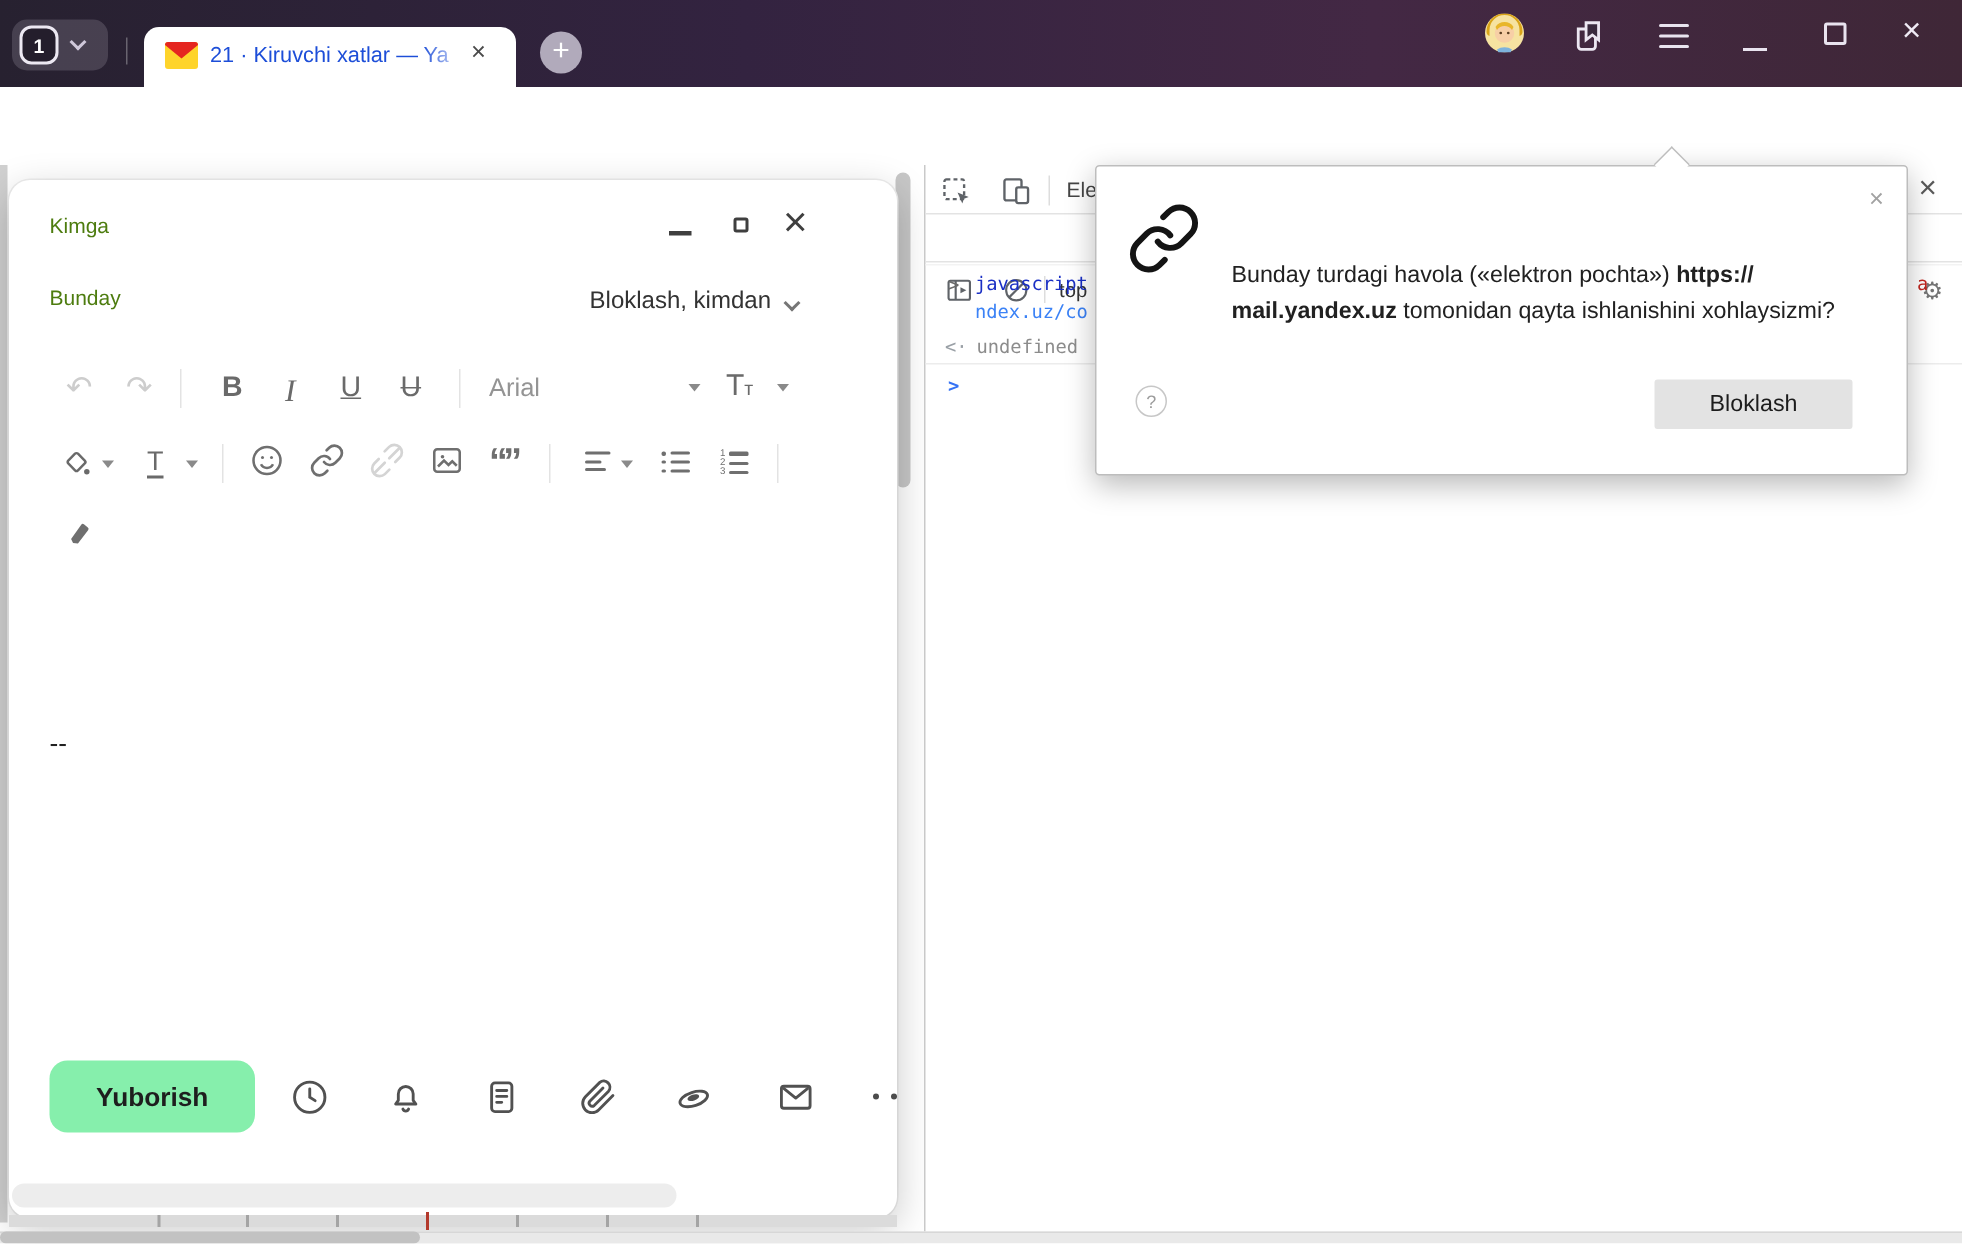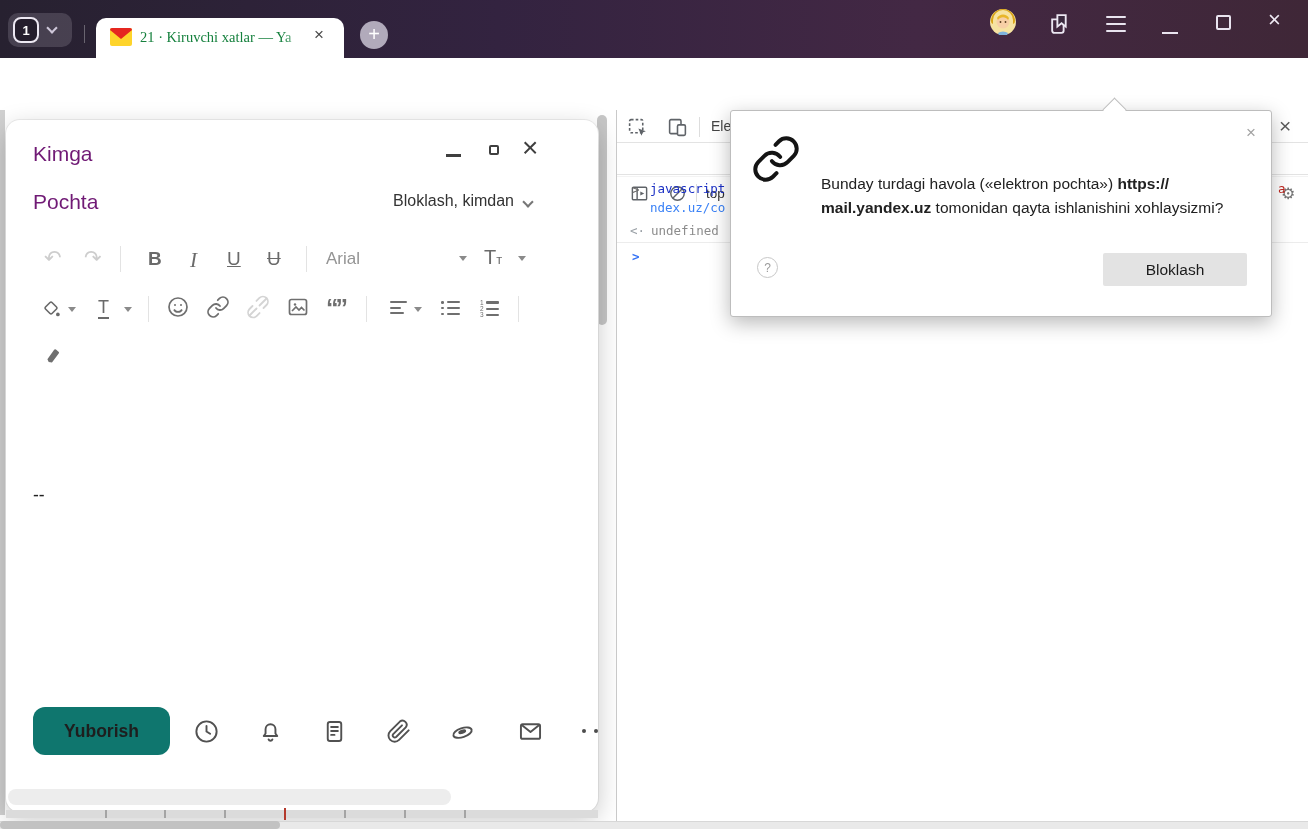--- a/index.html
+++ b/index.html
@@ -12,22 +12,22 @@
     background:linear-gradient(90deg,#272130 0%,#332340 38%,#432844 70%,#3f2737 100%); }
   #tab-group-chip { left:8px; top:13px; width:64px; height:34px; border-radius:10px;
     background:rgba(235,228,245,.16); display:flex; align-items:center; }
   #tab-group-num { margin-left:5px; width:26px; height:26px; border-radius:8px; border:2px solid #ece8f2;
     background:#241e2c; color:#fff; font-size:13px; font-weight:bold; display:flex; align-items:center; justify-content:center; }
   .chev { width:8px; height:8px; border-right:2px solid #cfc8da; border-bottom:2px solid #cfc8da;
     transform:rotate(45deg); display:inline-block; }
   #tab-group-chev { margin-left:9px; margin-top:-4px; }
   #top-sep { left:84px; top:25px; width:1px; height:18px; background:rgba(255,255,255,.3); }
   #tab { left:96px; top:18px; width:248px; height:40px; background:#fff; border-radius:10px 10px 0 0; }
-  #tab-title { left:44px; top:11px; width:172px; height:20px; font-size:14.5px; color:#15803d; white-space:nowrap;
-    overflow:hidden; -webkit-mask-image:linear-gradient(90deg,#000 82%,transparent); mask-image:linear-gradient(90deg,#000 82%,transparent);font-family:Liberation Serif, serif; }
+  #tab-title { left:44px; top:11px; width:172px; height:20px; font-size:14.5px; color:#1d4ed8; white-space:nowrap;
+    overflow:hidden; -webkit-mask-image:linear-gradient(90deg,#000 82%,transparent); mask-image:linear-gradient(90deg,#000 82%,transparent); }
   #tab-close { left:218px; top:7px; font-size:17px; color:#4a4a4a; cursor:default; }
   #new-tab { left:360px; top:21px; width:28px; height:28px; border-radius:50%; background:#b1aabb; color:#fff;
     font-size:20px; line-height:26px; text-align:center; }
   .topbar-ico { color:#ece7f2; }
   #avatar { left:990px; top:9px; }
   #panel-ico { left:1048px; top:11px; }
   #hamburger { left:1106px; top:16px; width:20px; }
   #hamburger div { height:2px; background:#e9e4ef; margin-bottom:5px; border-radius:1px; }
   #win-min { left:1162px; top:32px; width:16px; height:2px; background:#e9e4ef; }
   #win-max { left:1216px; top:15px; width:15px; height:15px; border:2px solid #e9e4ef; border-radius:2px; }
@@ -51,21 +51,21 @@
   #tb-sep { left:1191px; top:71px; width:1px; height:27px; background:#e0e0e0; }
   #collections-ico { left:1210px; top:69px; }
   #download-ico { left:1264px; top:70px; }
 
   
   #mail { left:0; top:110px; width:616px; height:719px; background:#fff; }
   #mail-left-strip { left:0; top:110px; width:5px; height:705px; background:#d0d0d0; }
   #mail-vscroll { left:597px; top:115px; width:10px; height:210px; background:#c7c7c7; border-radius:5px; }
   #compose { left:6px; top:120px; width:592px; height:692px; background:#fff; border-radius:14px;
     box-shadow:0 8px 26px rgba(0,0,0,.22), 0 0 0 1px #f0f0f0; }
-  .ph { color:#701a75; font-size:21px; }
+  .ph { color:#4d7c0f; font-size:14px; }
   #to-field { left:27px; top:22px; }
   #subject-field { left:27px; top:70px; }
   #cw-min { left:440px; top:34px; width:15px; height:2.5px; background:#3f3f3f; }
   #cw-restore { left:483px; top:25px; width:10px; height:10px; border:2px solid #3f3f3f; border-radius:2px; }
   #cw-close { left:516px; top:12px; font-size:28px; color:#3f3f3f; font-weight:300; }
   #cc-from { left:340px; top:72px; width:168px; text-align:right; font-size:16px; color:#333; }
   #cc-chev { left:518px; top:78px; border-color:#767676; }
 
   .tbsep { width:1px; height:26px; background:#e3e3e3; }
   .fmt { color:#6a6a6a; font-size:19px; }
@@ -99,21 +99,21 @@
   #align-caret { left:408px; top:187px; }
   .listico { width:19px; } .listico .row { display:flex; align-items:center; margin-bottom:3.2px; }
   .listico .dot { width:2.6px; height:2.6px; background:#6f6f6f; border-radius:50%; margin-right:3.4px; }
   .listico .num { font-size:6.5px; color:#6f6f6f; width:4px; margin-right:2px; line-height:3px; }
   .listico .bar { height:2.2px; background:#6f6f6f; flex:1; border-radius:1px; }
   #ul-ico { left:435px; top:181px; } #ol-ico { left:474px; top:181px; }
   #fsep5 { left:512px; top:176px; }
   #eraser-ico { left:36px; top:226px; }
 
   #body-text { left:27px; top:360px; font-size:17.5px; color:#212121; line-height:30px; }
-  #send-btn { left:27px; top:587px; width:137px; height:48px; border-radius:12px; background:#0f766e;
+  #send-btn { left:27px; top:587px; width:137px; height:48px; border-radius:12px; background:#86efac;
     font-size:17.5px; font-weight:bold; color:#1e1e1e; display:flex; align-items:center; justify-content:center; border:none; }
   .bot-ico { color:#515151; }
   #clock-ico { left:187px; top:598px; } #bell-ico { left:251px; top:598px; }
   #doc-ico { left:315px; top:598px; } #clip-ico { left:379px; top:598px; }
   #disk-ico { left:443px; top:598px; } #env-ico { left:511px; top:598px; }
   #more-dots { left:576px; top:609px; width:22px; display:flex; gap:8px; }
   #more-dots i { width:4px; height:4px; border-radius:50%; background:#4c4c4c; }
   #card-hscroll { left:2px; top:669px; width:443px; height:16px; background:#ededed; border-radius:8px; }
 
   #ruler { left:6px; top:810px; width:592px; height:8px; background:#dbdbdb; }
@@ -151,21 +151,21 @@
     border-top:1px solid #bdbdbd; border-left:1px solid #bdbdbd; z-index:11; }
   #popup-chain { left:20px; top:20px; color:#141414; }
   #popup-title { left:90px; top:26px; font-size:18px; font-weight:bold; color:#191919; }
   #popup-body { left:90px; top:61px; width:445px; font-size:15.5px; line-height:23.5px; color:#212121; }
   #popup-close { left:515px; top:12px; font-size:17px; color:#a2a2a2; }
   #popup-help { left:26px; top:146px; width:21px; height:21px; border:1.5px solid #c7c7c7; border-radius:50%;
     display:flex; align-items:center; justify-content:center; font-size:12px; color:#9b9b9b; }
   .dlg-btn { top:142px; height:33px; background:#e3e3e3; border:none; font-size:15.5px; color:#1c1c1c;
     font-family:"Liberation Sans",sans-serif; border-radius:2px; position:absolute; }
   #btn-allow { left:221px; width:141px; }
-  #btn-block { left:372px; width:144px; }
+  #btn-block { left:372px; width:132px; }
 
   
   #hscroll-track { left:0; top:821px; width:1308px; height:8px; background:#e9e9e9; border-top:1px solid #d7d7d7; }
   #hscroll-thumb { left:0; top:821px; width:280px; height:8px; background:#c2c2c2; border-radius:4px; }
 
   svg { display:block; }
 </style>
 </head>
 <body>
 
@@ -253,21 +253,21 @@
 
 <div class="abs" id="mail"></div>
 <div class="abs" id="mail-left-strip"></div>
 <div class="abs" id="mail-vscroll"></div>
 
 <div class="abs" id="compose">
   <div class="abs ph" id="to-field">Kimga</div>
   <div class="abs" id="cw-min"></div>
   <div class="abs" id="cw-restore"></div>
   <div class="abs" id="cw-close">×</div>
-  <div class="abs ph" id="subject-field">Pochta</div>
+  <div class="abs ph" id="subject-field">Bunday</div>
   <div class="abs" id="cc-from">Bloklash, kimdan</div>
   <span class="abs chev" id="cc-chev"></span>
 
   <div class="abs fmt dis" id="undo">↶</div>
   <div class="abs fmt dis" id="redo">↷</div>
   <div class="abs tbsep" id="fsep1"></div>
   <div class="abs fmt" id="btn-bold">B</div>
   <div class="abs fmt" id="btn-italic">I</div>
   <div class="abs fmt" id="btn-underline">U</div>
   <div class="abs fmt" id="btn-strike">U</div>

